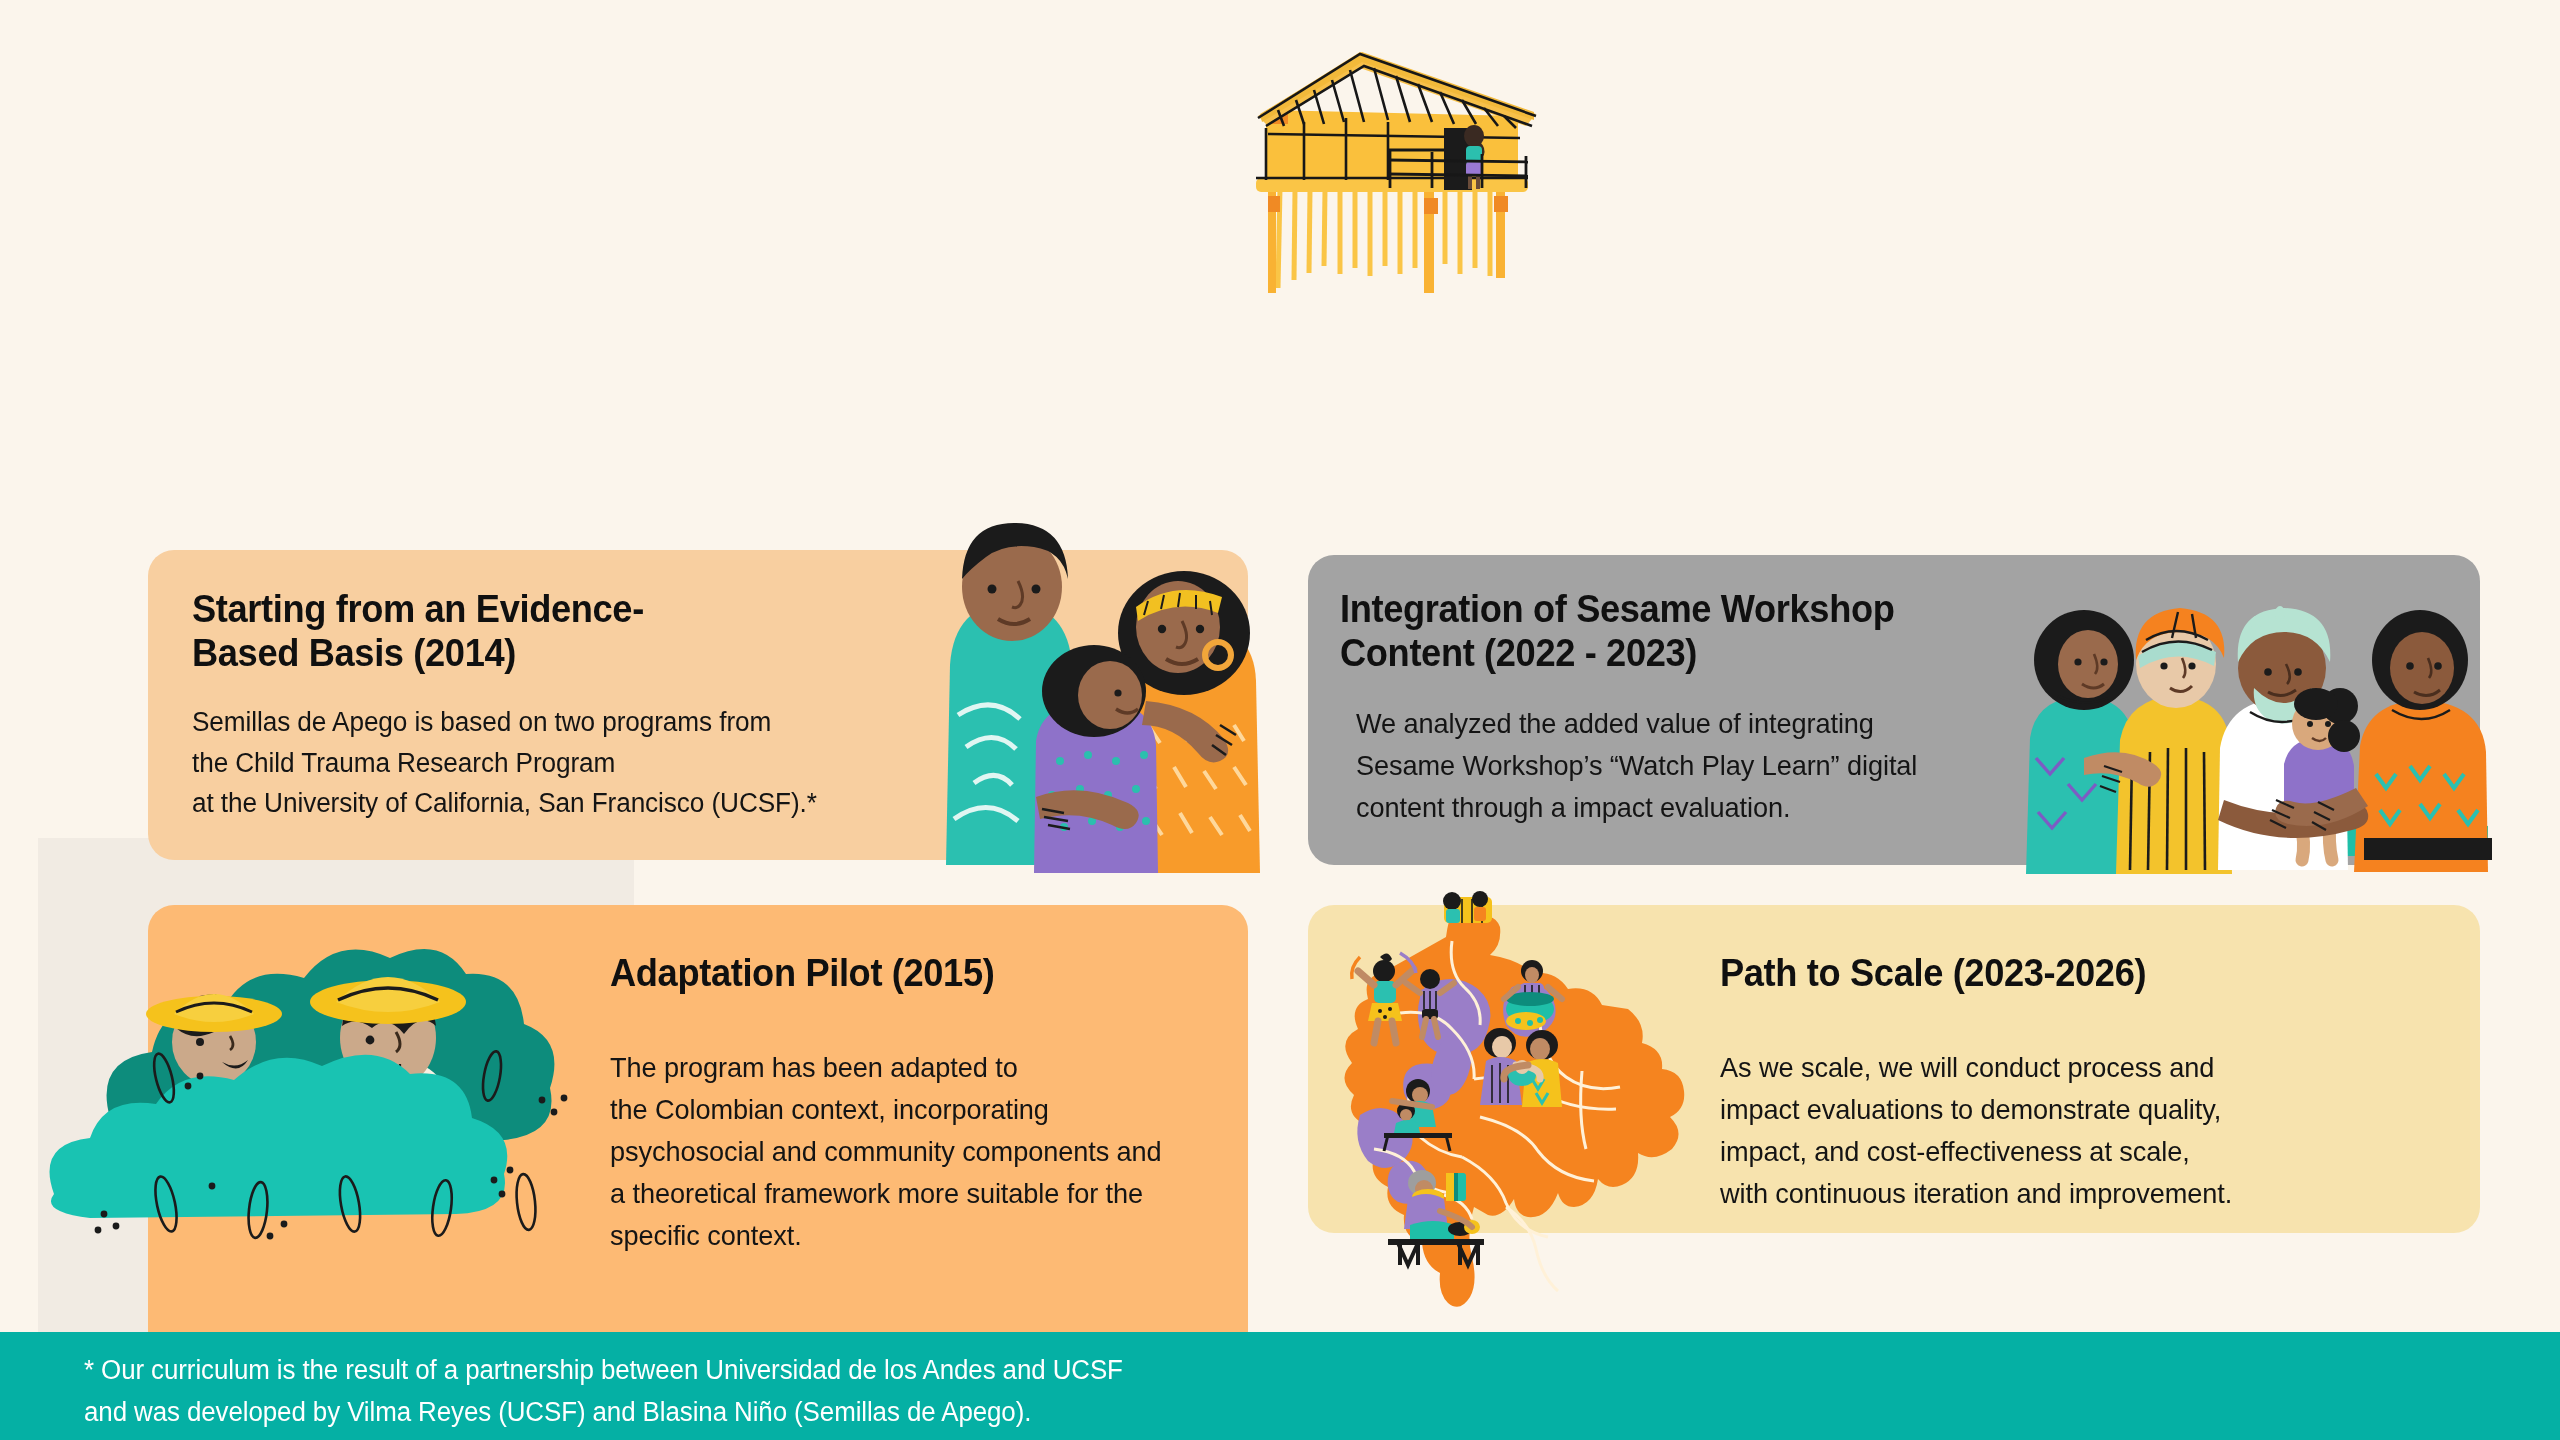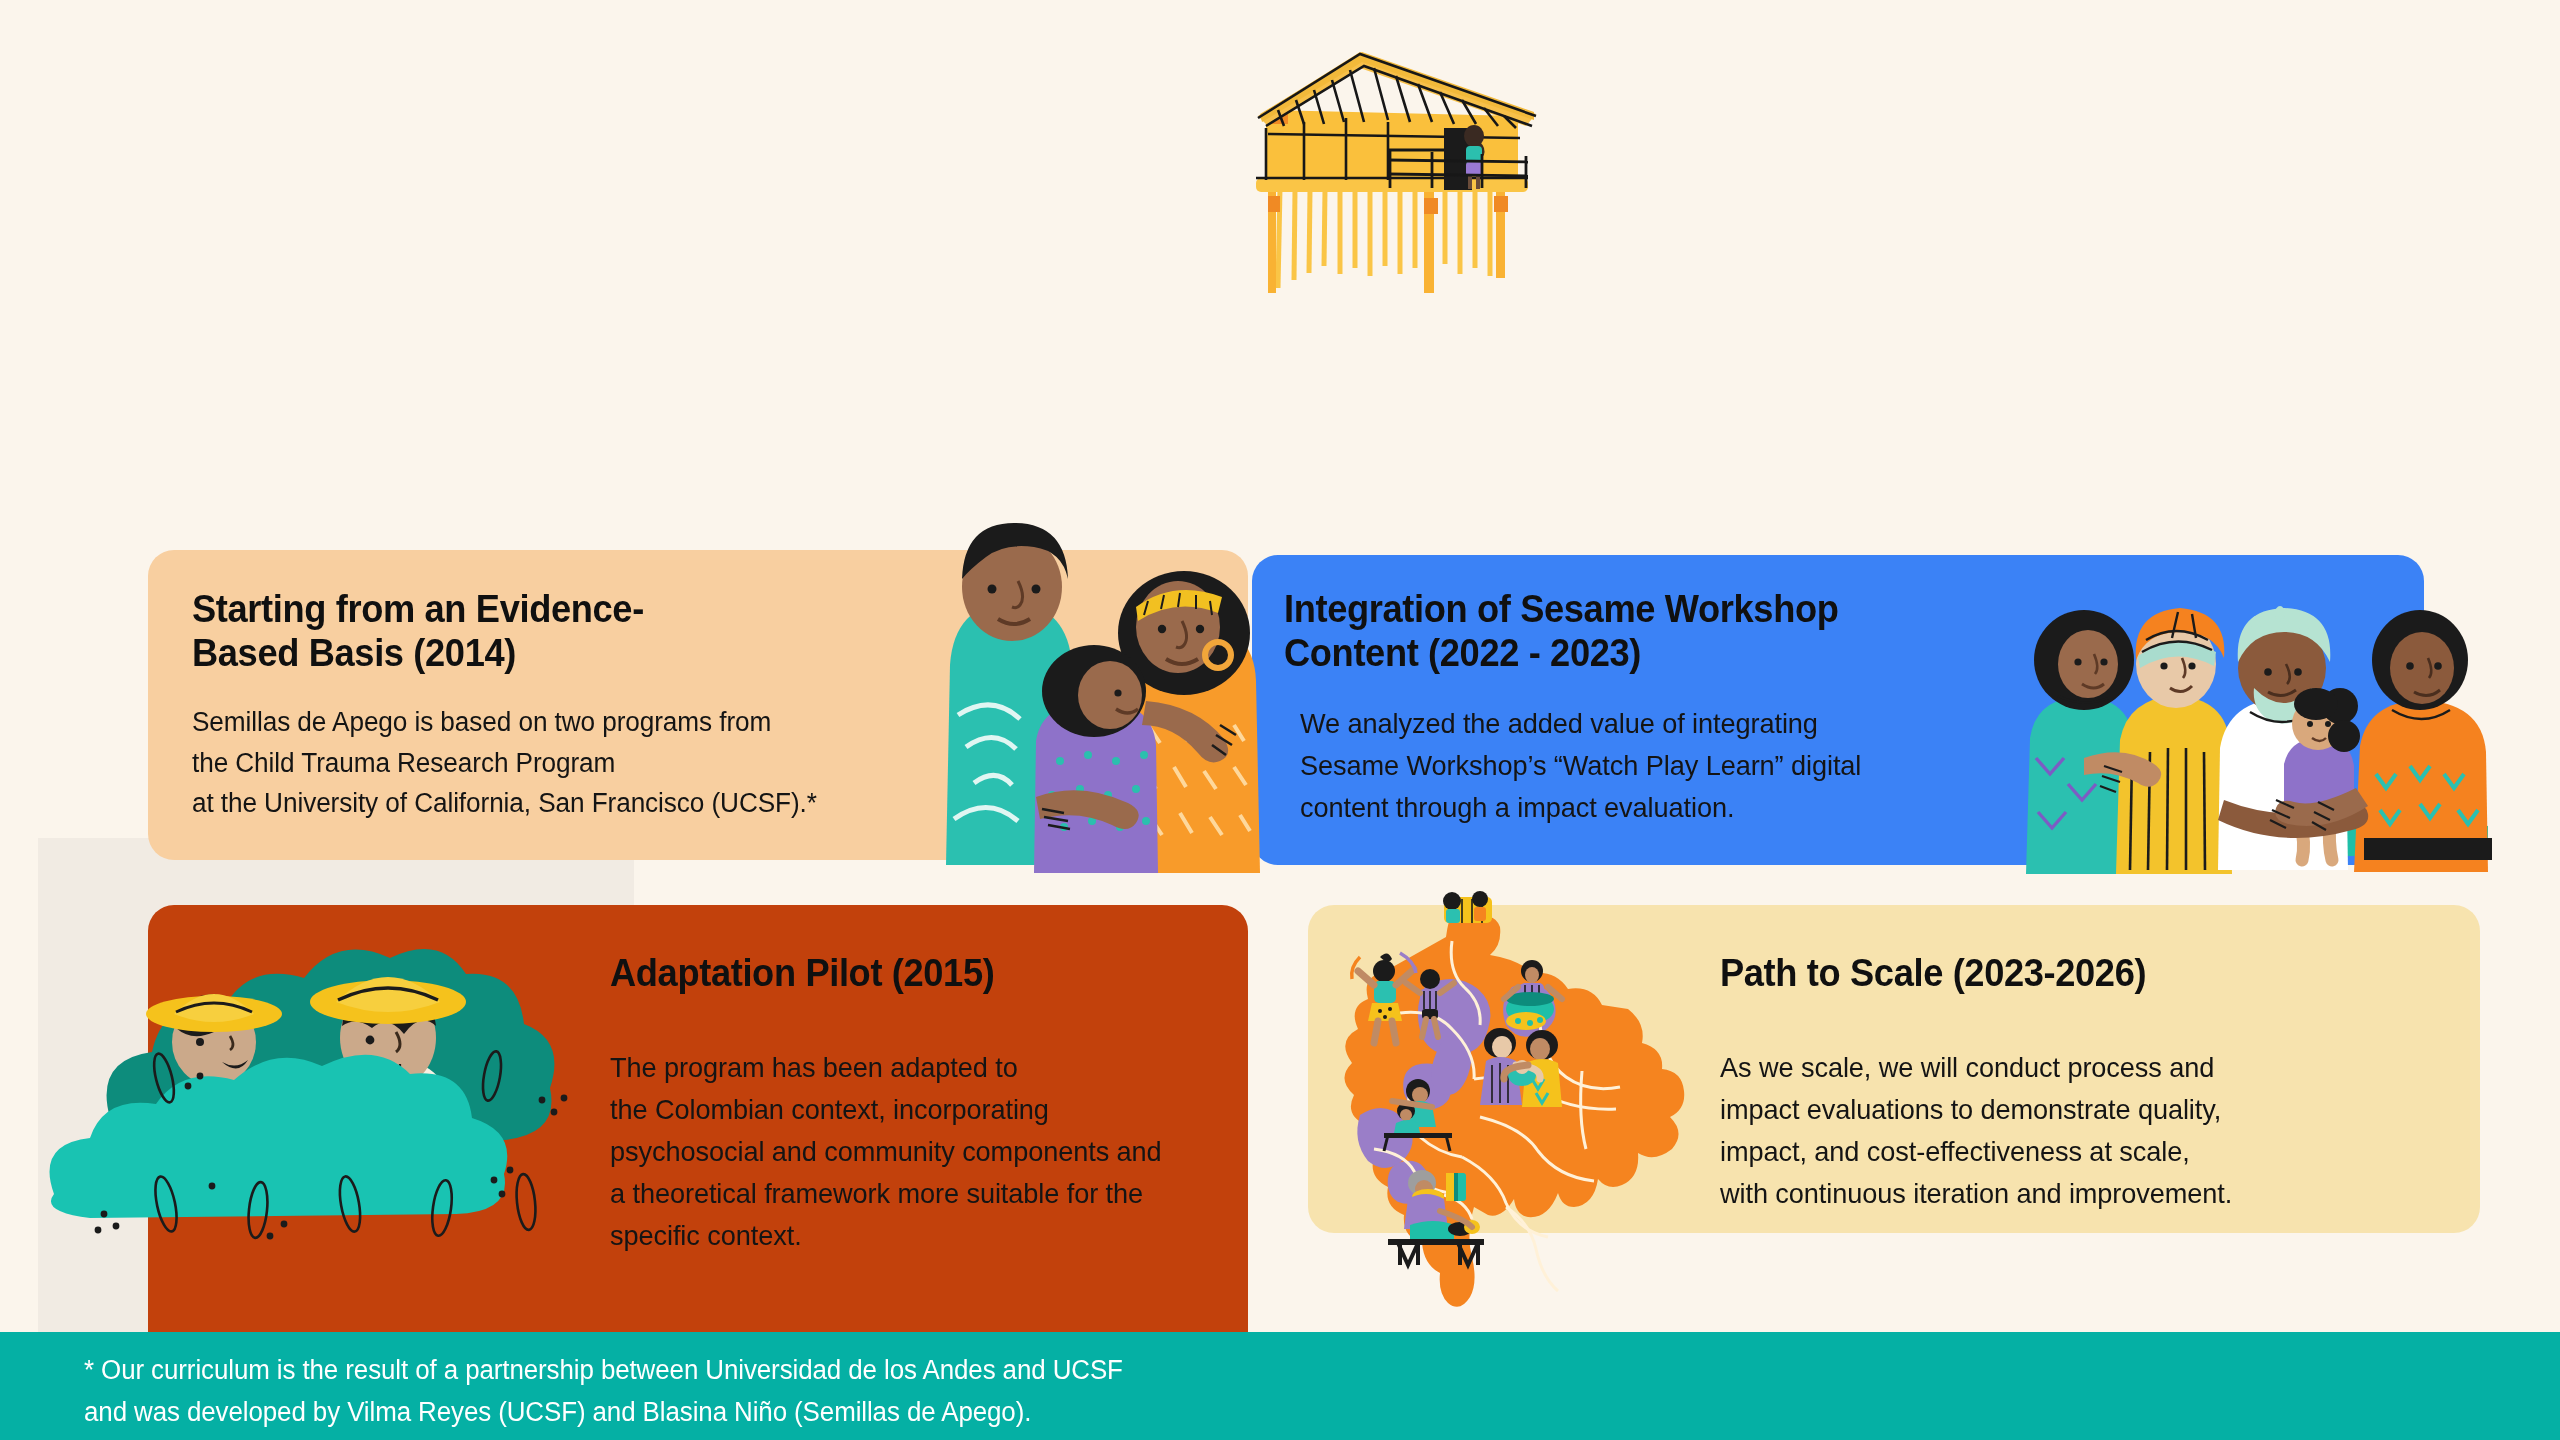--- a/index.html
+++ b/index.html
@@ -69,26 +69,26 @@
   #card-scal{ left:1900px; top:45px; width:580px; height:477px; background:#F8CFA0; }
   #card-scal .card-title{ position:absolute; left:44px; top:43px; width:420px; font-size:39px; }
   #card-scal .card-body{ position:absolute; left:44px; top:262px; width:420px; font-size:28px; }
 
   
   #card-evidence{ left:148px; top:550px; width:1100px; height:310px; background:#F8CFA0; }
   #card-evidence .card-title{ position:absolute; left:44px; top:37px; width:660px; font-size:39px; }
   #card-evidence .card-body{ position:absolute; left:44px; top:152px; width:760px; font-size:27px; }
 
   
-  #card-sesame{ left:1252px; top:555px; width:1172px; height:310px; background:#3b82f6; }
+  #card-sesame{ left:1308px; top:555px; width:1172px; height:310px; background:#a3a3a3; }
   #card-sesame .card-title{ position:absolute; left:32px; top:32px; width:760px; font-size:39px; }
   #card-sesame .card-body{ position:absolute; left:48px; top:148px; width:700px; font-size:28px; }
 
   
-  #card-adapt{ left:148px; top:905px; width:1100px; height:459px; background:#c2410c; }
+  #card-adapt{ left:148px; top:905px; width:1100px; height:459px; background:#fdba74; }
   #card-adapt .card-title{ position:absolute; left:462px; top:46px; width:620px; font-size:39px; }
   #card-adapt .card-body{ position:absolute; left:462px; top:142px; width:630px; font-size:28px; }
 
   
   #card-path{ left:1308px; top:905px; width:1172px; height:328px; background:#F7E3AE; }
   #card-path .card-title{ position:absolute; left:412px; top:46px; width:640px; font-size:39px; }
   #card-path .card-body{ position:absolute; left:412px; top:142px; width:680px; font-size:28px; }
 
   
   #footer{

